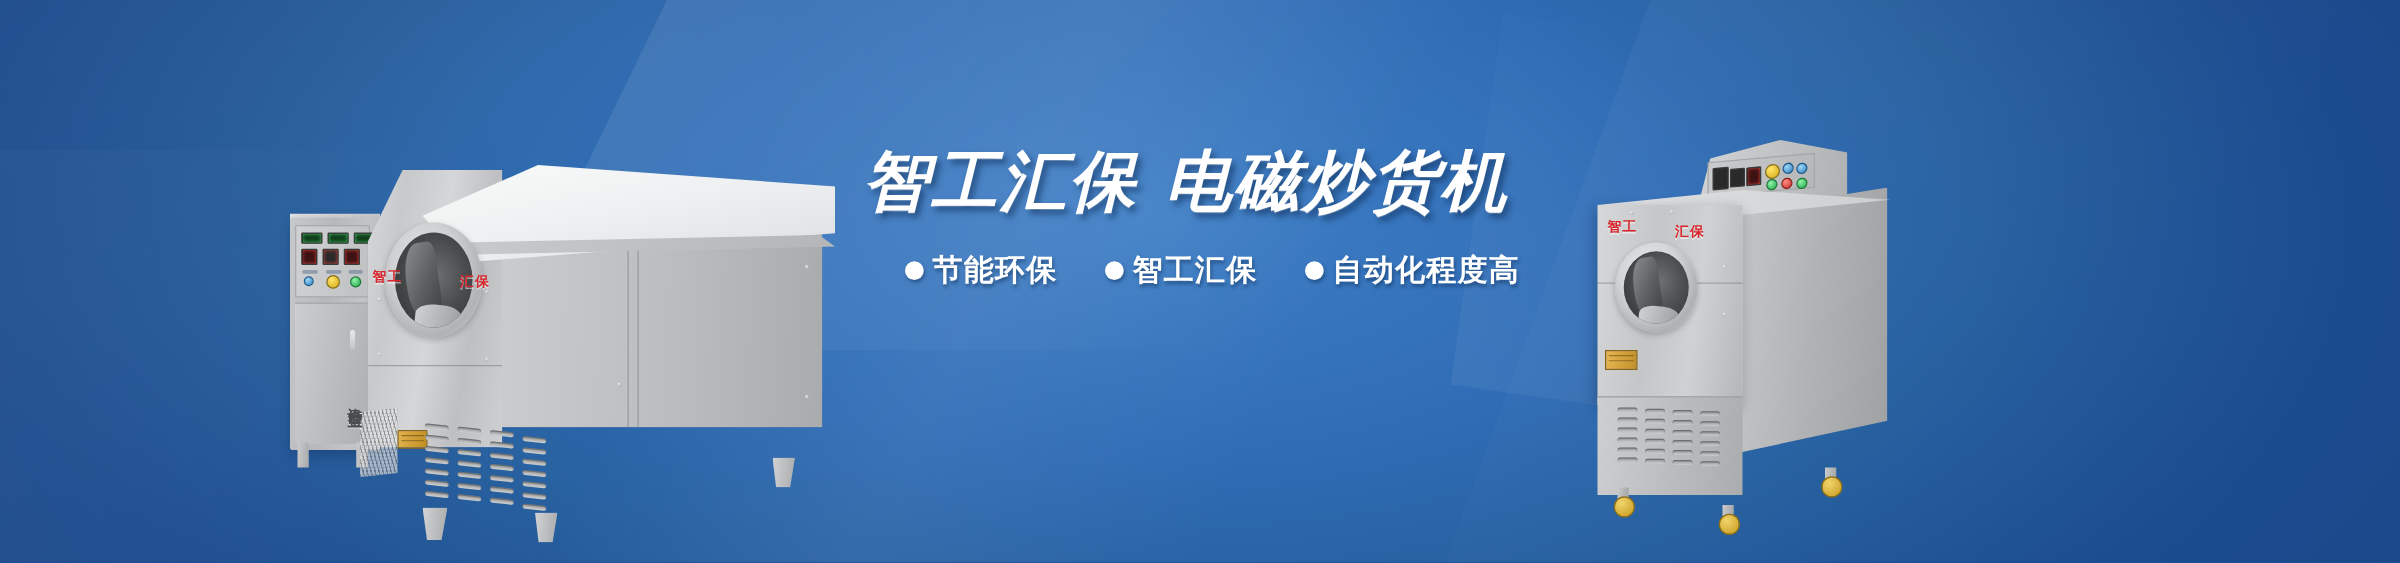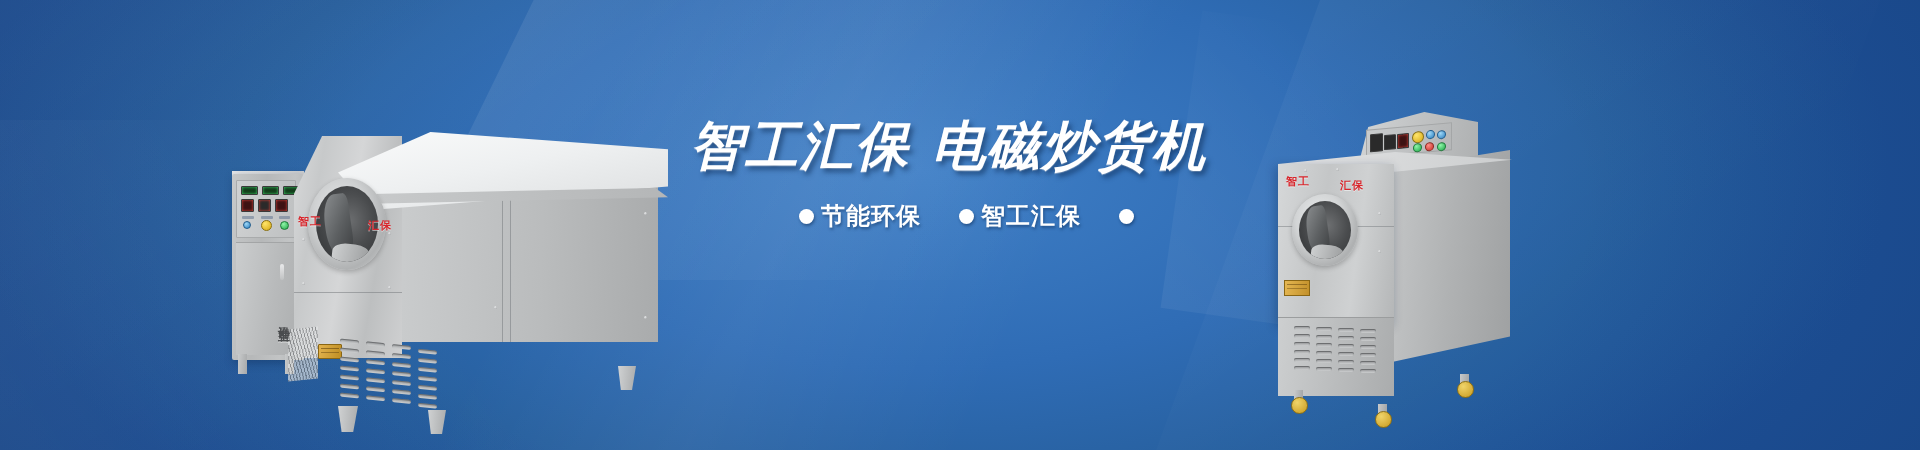--- a/index.html
+++ b/index.html
@@ -416,18 +416,19 @@
       <div class="feat">
         <span class="dot"></span>
         <span>节能环保</span>
       </div>
       <div class="feat">
         <span class="dot"></span>
         <span>智工汇保</span>
       </div>
       <div class="feat">
         <span class="dot"></span>
+        <span>自动化程度高</span>
       </div>
     </div>
   </div>
 
   <div class="vig"></div>
 </div>
 
 </body></html>

